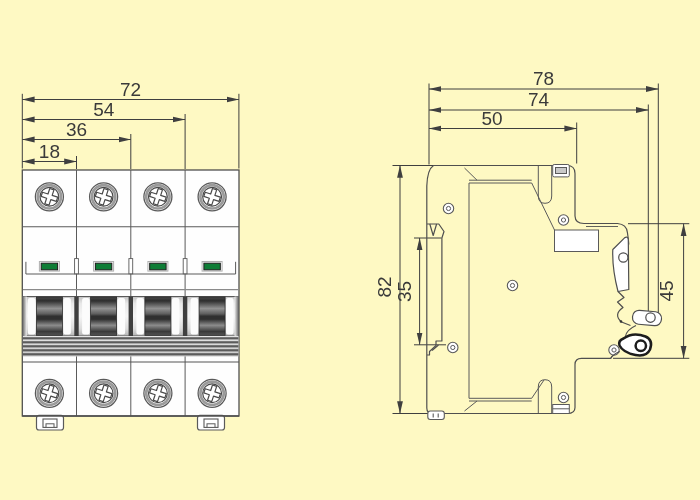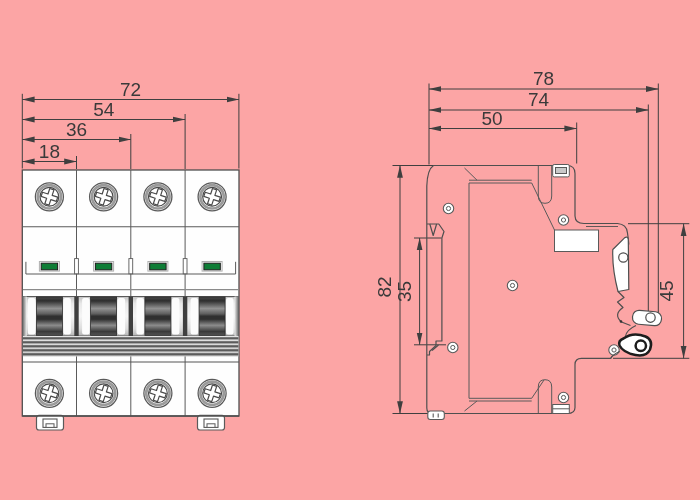--- a/index.html
+++ b/index.html
@@ -1,17 +1,17 @@
 <!DOCTYPE html>
 <html><head>
 <meta charset="utf-8">
 <style>
   html,body{margin:0;padding:0;background:#fff;}
   .canvas{
-    position:relative;width:700px;height:500px;background:#fca5a5;overflow:hidden;
+    position:relative;width:700px;height:500px;background:#fef9c3;overflow:hidden;
     font-family:"Liberation Sans", sans-serif;
   }
   svg text{
     font-family:"Liberation Sans", sans-serif;
     font-size:19px;
     fill:#3a3a3a;
   }
 </style>
 </head>
 <body>

